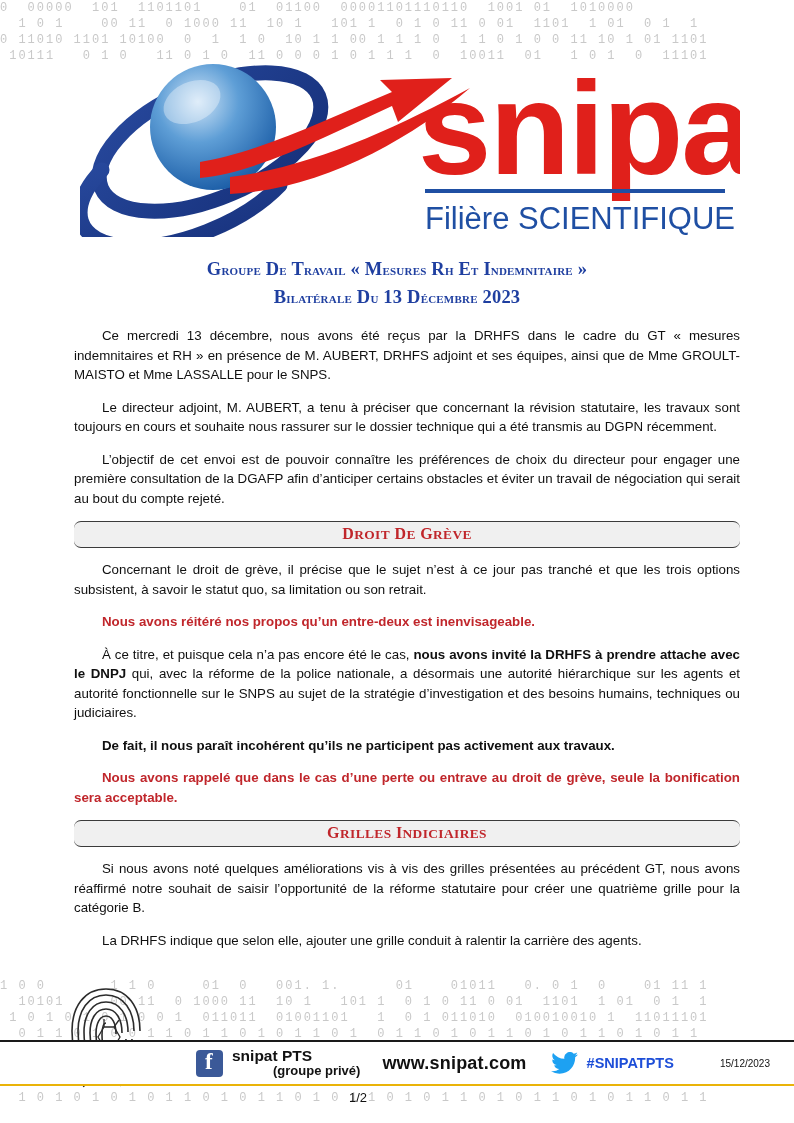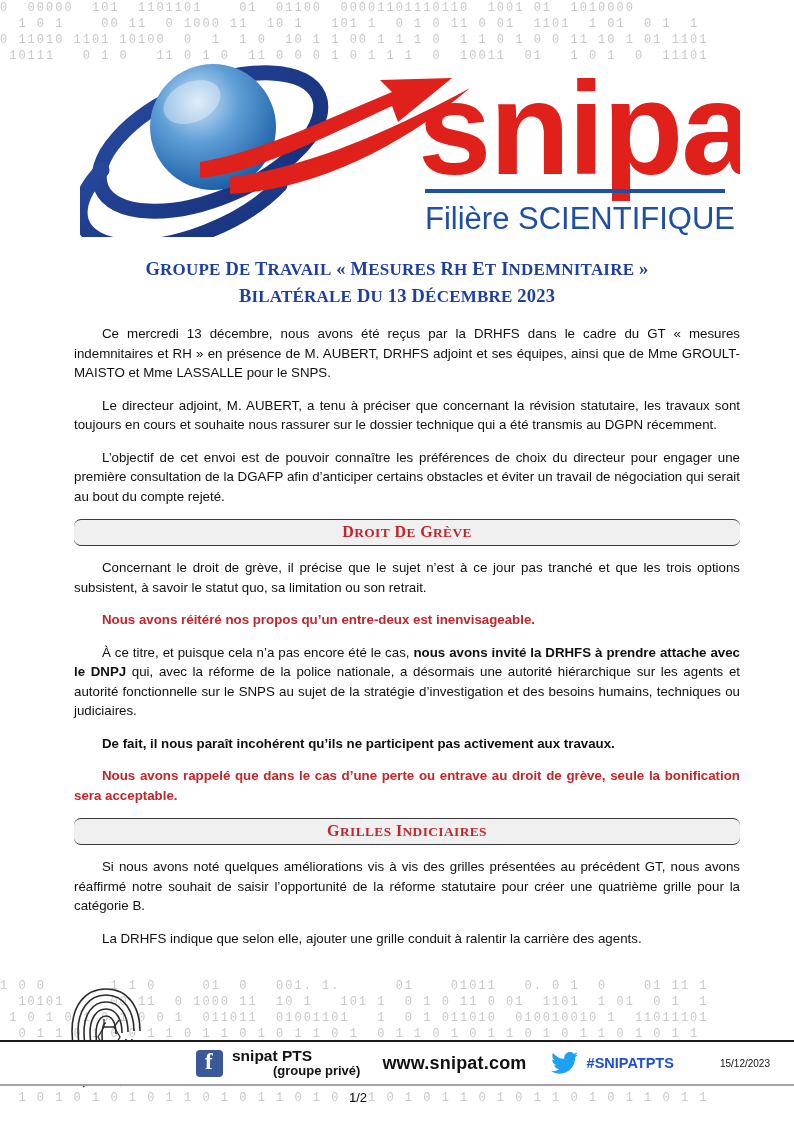--- a/index.html
+++ b/index.html
@@ -56,21 +56,21 @@
   .doc-title {
     text-align: center;
     color: #1f3fa0;
     font-family: "Liberation Serif", serif;
     font-weight: bold;
     font-size: 18.5px;
     line-height: 26px;
     margin: 6px 56px 0 56px;
     letter-spacing: 0.2px;
   }
-  .doc-title .sc { font-size: 17px; }
+  .doc-title .sc { font-size: 11px; }
 
   
   .content { margin: 14px 54px 0 74px; }
   p.para {
     margin: 0 0 13px 0;
     text-align: justify;
     text-indent: 28px;
     font-size: 13.3px;
     line-height: 19.5px;
     color: #101010;
@@ -97,21 +97,21 @@
   .section-head .sc { font-size: 13.4px; }
 
   
   .footer {
     position: absolute;
     left: 0;
     top: 1040px;
     width: 794px;
     height: 46px;
     border-top: 2px solid #1a1a1a;
-    border-bottom: 2px solid #a3a3a3;
+    border-bottom: 2px solid #eab308;
     background: #ffffff;
     display: flex;
     align-items: center;
     z-index: 3;
     justify-content: flex-end;
   }
   .fb-icon {
     width: 27px; height: 27px;
     background: #3b5998;
     border-radius: 4px;

